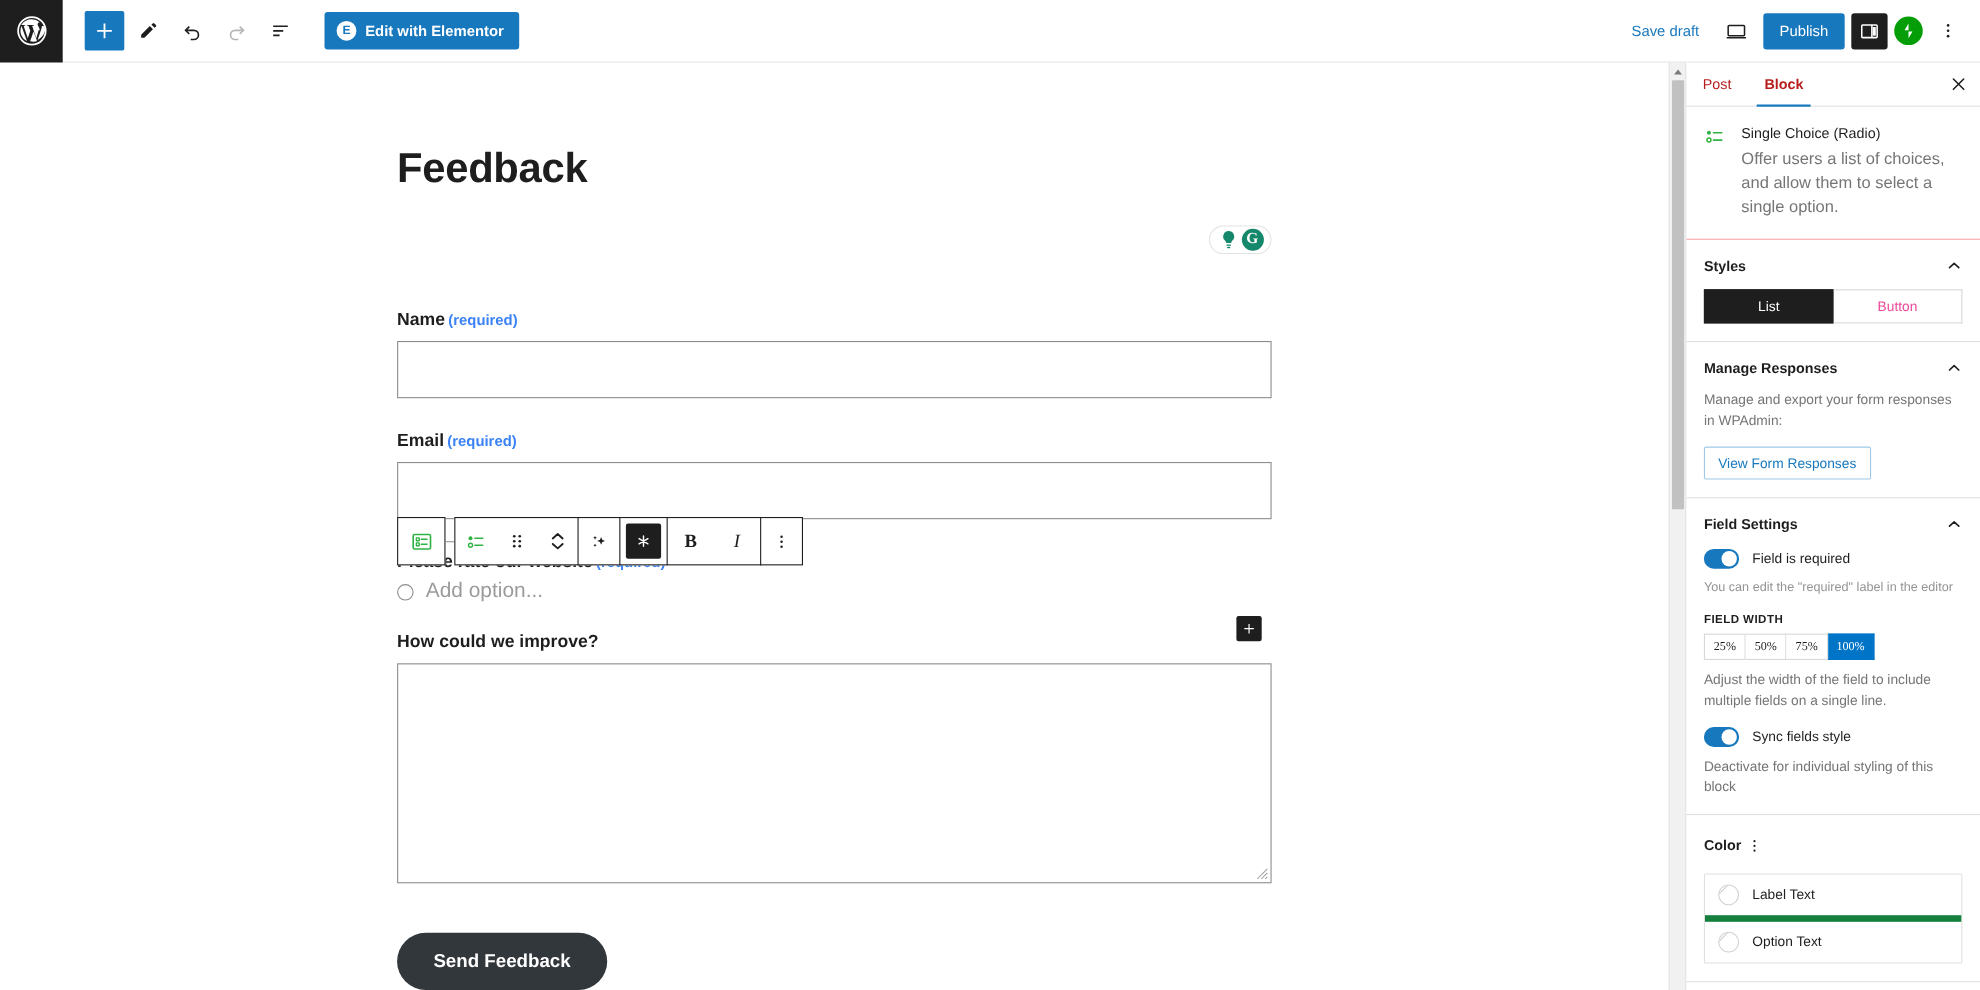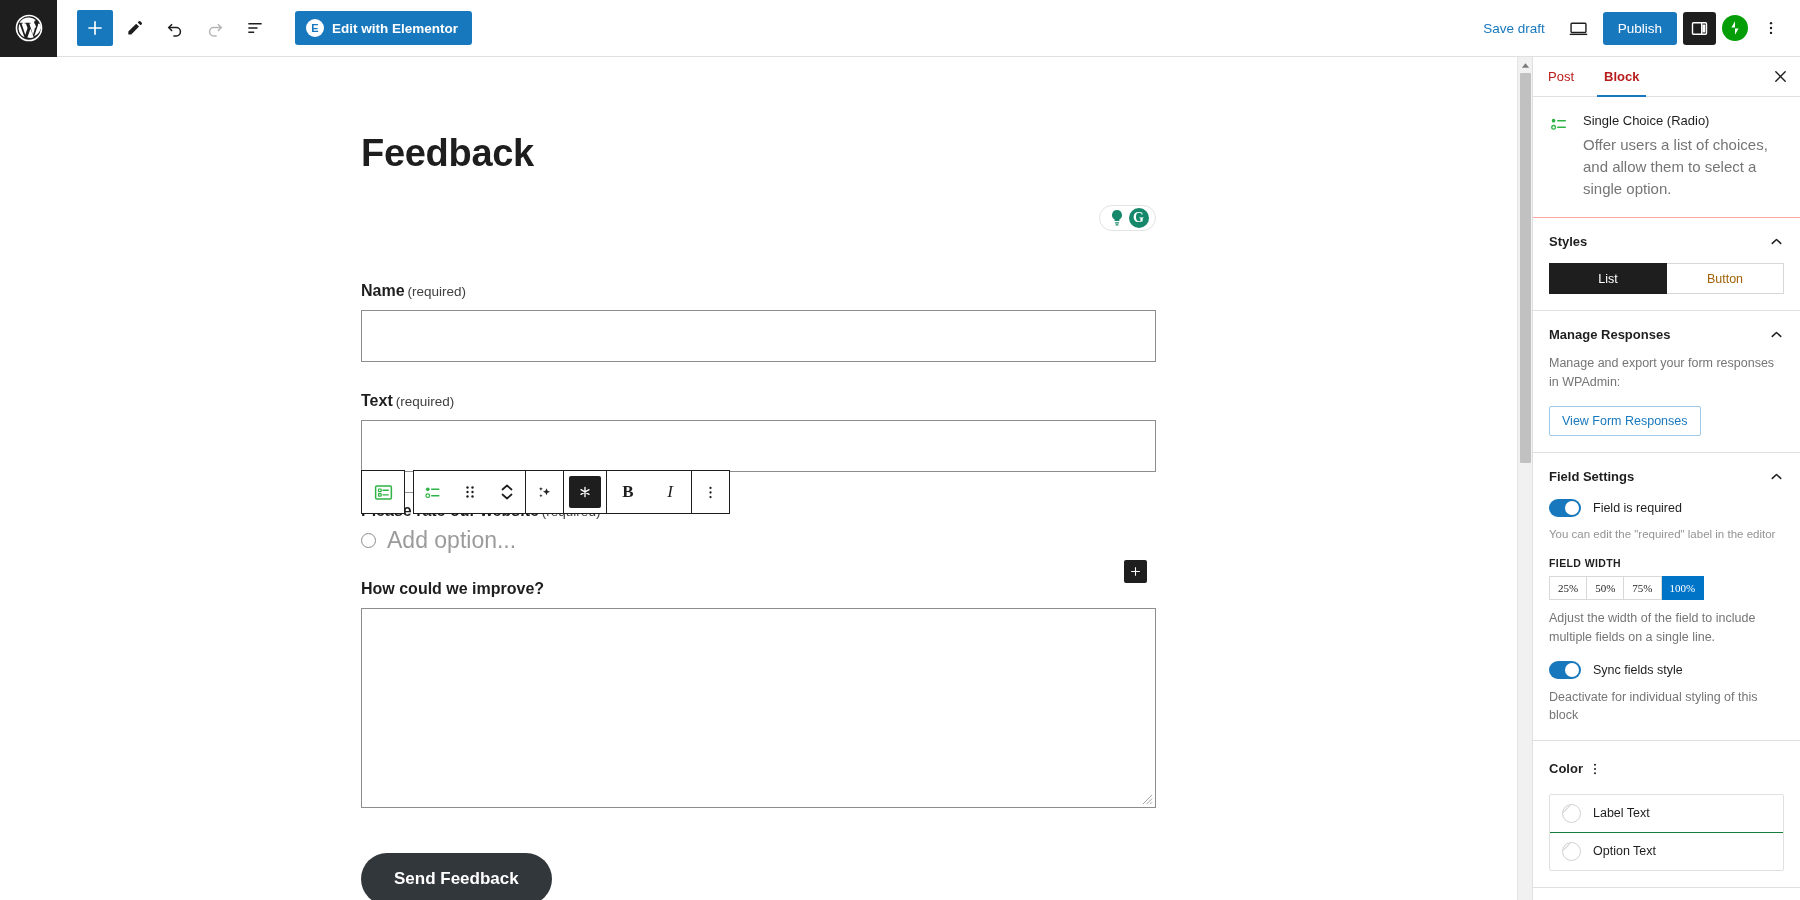--- a/index.html
+++ b/index.html
@@ -92,33 +92,33 @@
     display: flex; align-items: center; justify-content: center;
     font-family: "Liberation Serif", serif;
   }
 
   .form-area { position: absolute; left: 361px; top: 225px; width: 795px; }
 
   .field-label {
     font-size: 16px; font-weight: 700; color: #1e1e1e; margin-bottom: 10px;
   }
   .field-label .req {
-    font-weight: 400; font-size: 13.5px; color: #404040; margin-left: 3px;
+    font-weight: 700; font-size: 13.5px; color: #3b82f6; margin-left: 3px;
   }
   .text-input {
     width: 795px; height: 52px; border: 1px solid #8d8d8d; background: #fff;
   }
   .field-block { margin-bottom: 30px; }
 
   .radio-row { display: flex; align-items: center; gap: 11px; margin-top: 3px; }
   .radio-circle {
     width: 15px; height: 15px; border-radius: 50%;
     border: 1.6px solid #8b8b8b; background: #fff; flex: 0 0 15px;
   }
-  .radio-placeholder { font-size: 23px; color: #9b9b9b; }
+  .radio-placeholder { font-size: 19px; color: #9b9b9b; }
   .add-option-btn {
     position: absolute; left: 1124px; top: 503px;
     width: 23px; height: 23px; background: #1e1e1e; border-radius: 2px;
     display: flex; align-items: center; justify-content: center;
     color: #fff; cursor: pointer;
   }
 
   .textarea-input {
     width: 795px; height: 200px; border: 1px solid #8d8d8d; background: #fff;
     position: relative;
@@ -207,21 +207,21 @@
     display: flex; align-items: center; justify-content: space-between;
     cursor: pointer;
   }
   .sec-title { font-size: 13px; font-weight: 600; color: #1e1e1e; }
   .chev { color: #1e1e1e; display: flex; }
 
   .style-toggle { display: flex; margin-top: 14px; }
   .style-opt {
     flex: 1; height: 31px; display: flex; align-items: center;
     justify-content: center; font-size: 12.5px; border: 1px solid #d8d8d8;
-    cursor: pointer; color: #a16207; background: #fff;
+    cursor: pointer; color: #ec4899; background: #fff;
   }
   .style-opt.sel { background: #1e1e1e; color: #fff; border-color: #1e1e1e; }
   .style-opt + .style-opt { border-left: none; }
 
   .helptext { font-size: 12.5px; color: #757575; line-height: 1.5; margin-top: 12px; }
   .link-btn {
     margin-top: 14px; display: inline-flex; align-items: center;
     height: 30px; padding: 0 12px; border: 1px solid #9ec9e8;
     color: #1878bd; font-size: 12.5px; border-radius: 2px;
     background: #fff; cursor: pointer;
@@ -255,21 +255,21 @@
 
   .color-head {
     display: flex; align-items: center; 
     margin-bottom: 13px;
   }
   .color-list { border: 1px solid #e0e0e0; border-radius: 2px; }
   .color-item {
     display: flex; align-items: center; gap: 12px; padding: 9px 12px;
     cursor: pointer;
   }
-  .color-item + .color-item { border-top: 1px solid #15803d; }
+  .color-item + .color-item { border-top: 6px solid #15803d; }
   .swatch {
     width: 19px; height: 19px; border-radius: 50%; border: 1px solid #d2d2d2;
     position: relative; overflow: hidden; flex: 0 0 19px; background: #fff;
   }
   .swatch::after {
     content: ""; position: absolute; left: 50%; top: -2px;
     width: 1px; height: 25px; background: #d2d2d2;
     transform: rotate(45deg); transform-origin: top center;
   }
   .color-name { font-size: 12.5px; color: #1e1e1e; }
@@ -374,21 +374,21 @@
     <div class="field-block">
       <div class="field-label">
         <span>Name</span><span class="req">(required)</span>
       </div>
       <div class="text-input"></div>
     </div>
 
     
     <div class="field-block">
       <div class="field-label">
-        <span>Text</span><span class="req">(required)</span>
+        <span>Email</span><span class="req">(required)</span>
       </div>
       <div class="text-input"></div>
     </div>
 
     
     <div class="field-block" style="margin-bottom:26px">
       <div class="field-label" style="margin-bottom:7px">
         <span>Please rate our website</span><span class="req">(required)</span>
       </div>
       <div class="radio-row">

